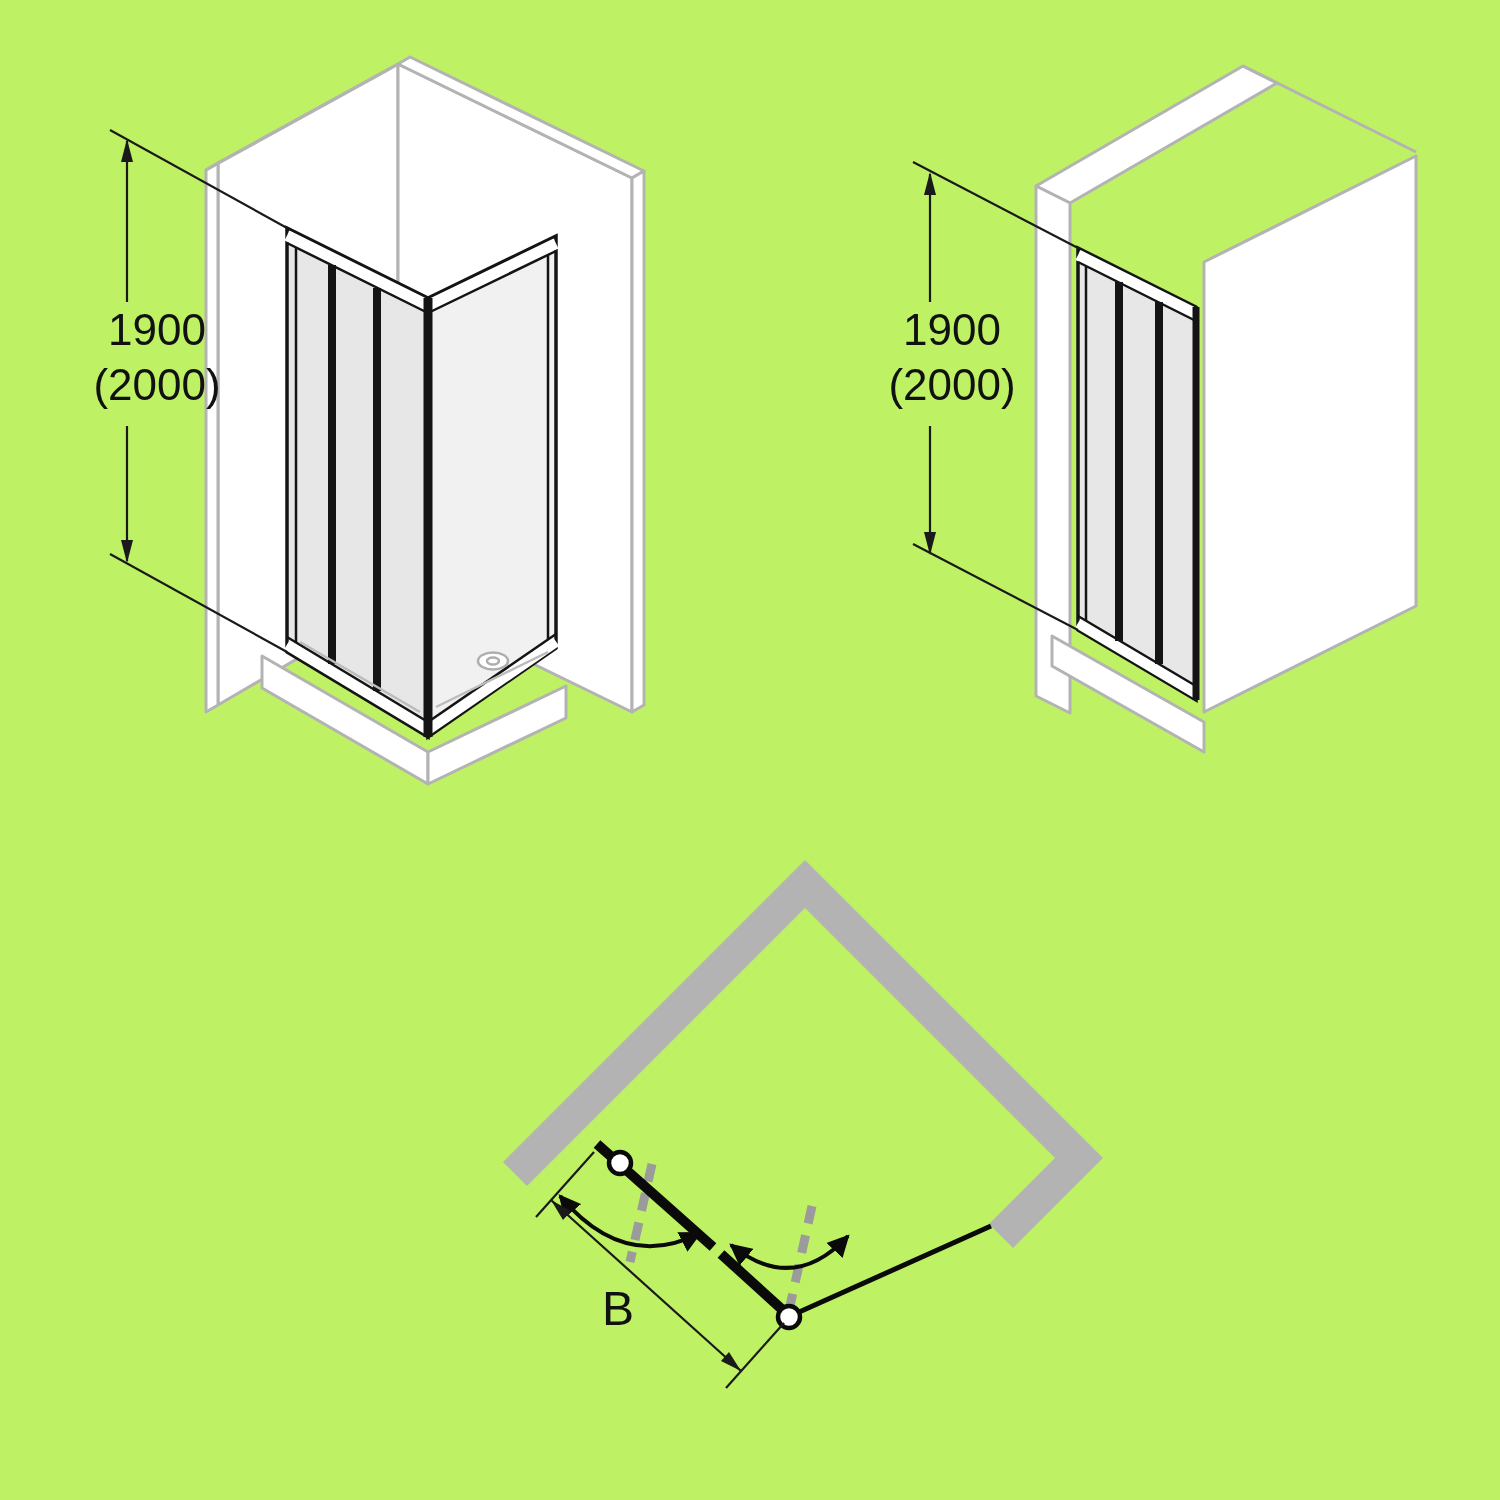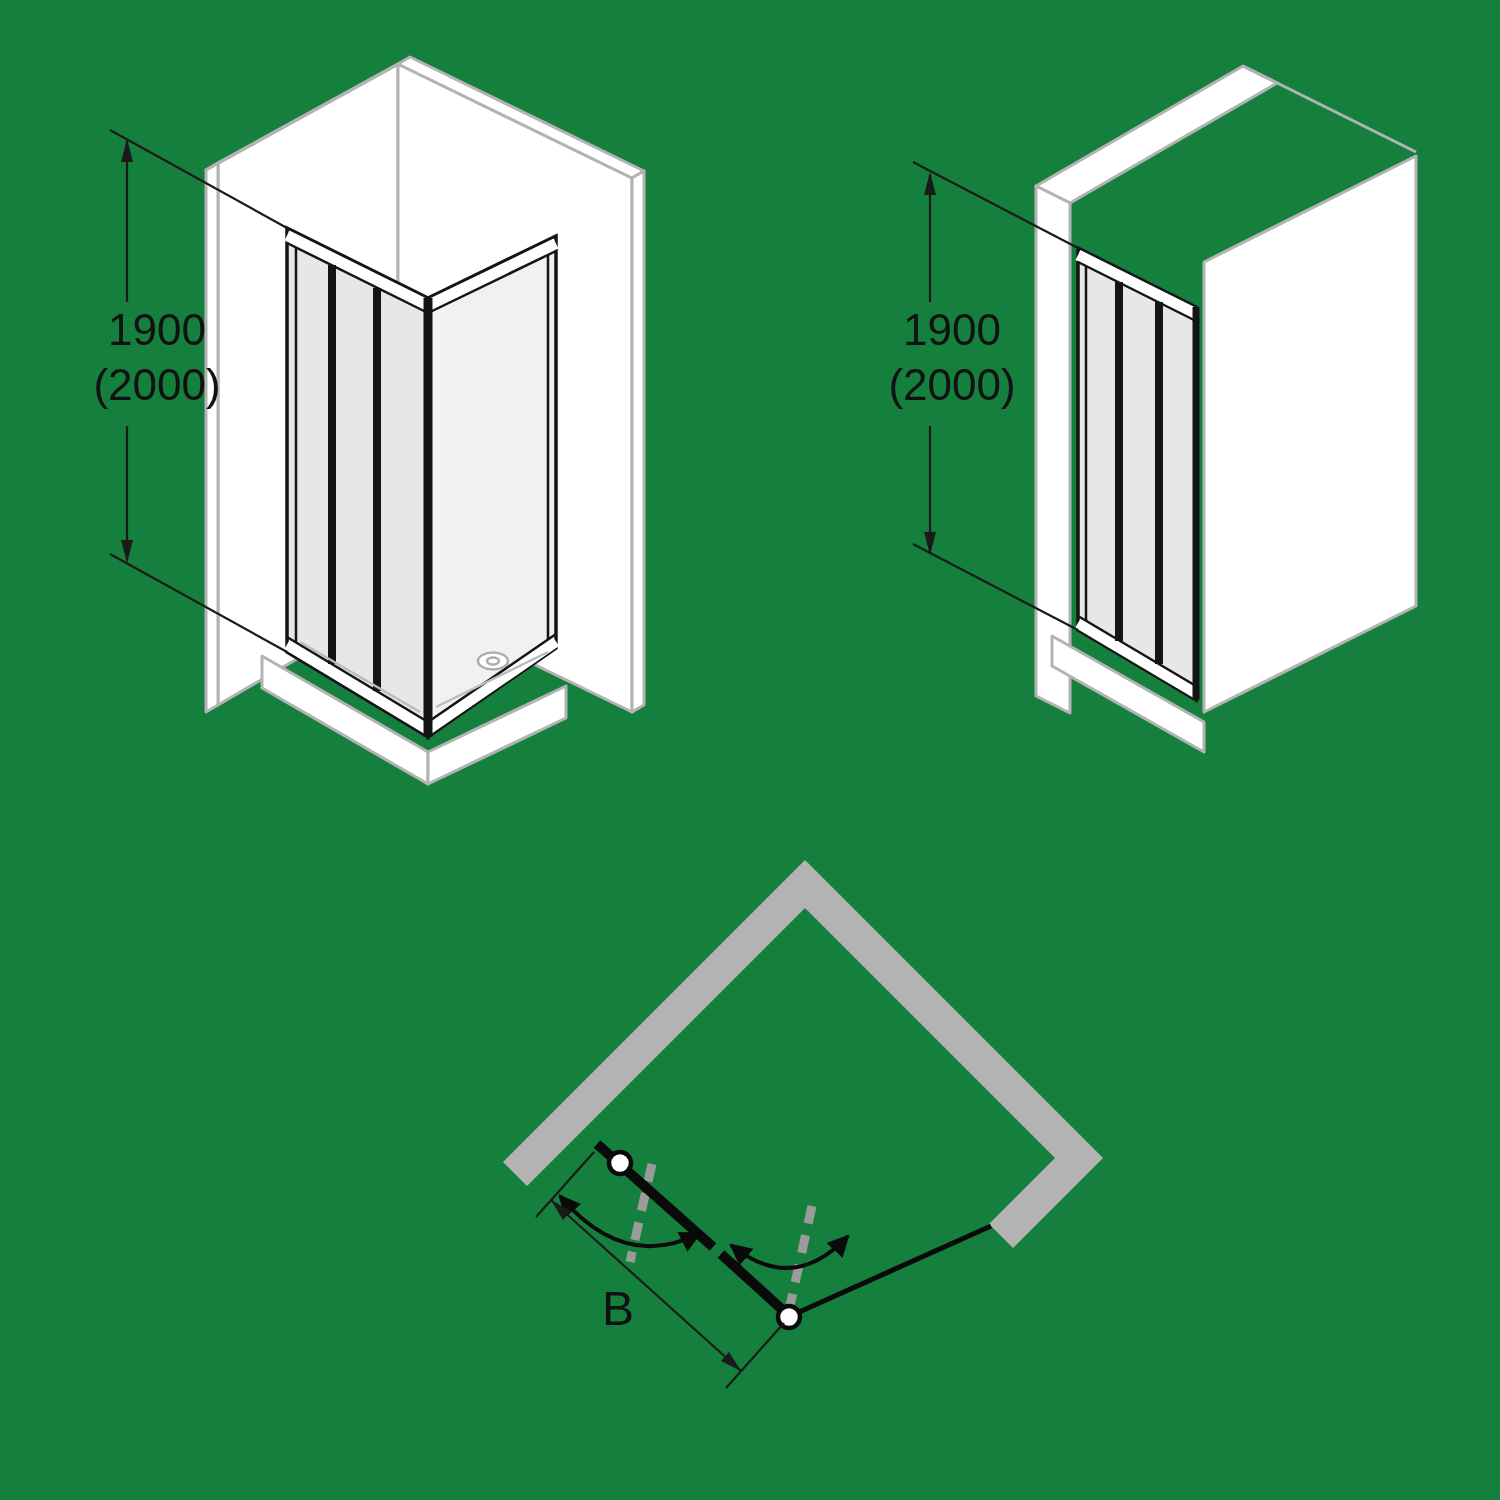--- a/index.html
+++ b/index.html
@@ -5,21 +5,21 @@
   html, body {
     margin: 0;
     padding: 0;
     background: #ffffff;
     font-family: "Liberation Sans", sans-serif;
   }
   .canvas {
     position: relative;
     width: 1500px;
     height: 1500px;
-    background: #15803d;
+    background: #bef264;
     overflow: hidden;
   }
   svg { display: block; }
 
   
   .g-face  { fill: #ffffff; stroke: var(--outline-gray, #b3b3b3); stroke-width: 3; stroke-linejoin: round; }
   .g-line  { stroke: var(--outline-gray, #b3b3b3); stroke-width: 3; fill: none; }
   .g-thin  { stroke: #bcbcbc; stroke-width: 2.5; fill: none; }
   .drain   { fill: #ffffff; stroke: #aeaeae; stroke-width: 2.5; }
 

